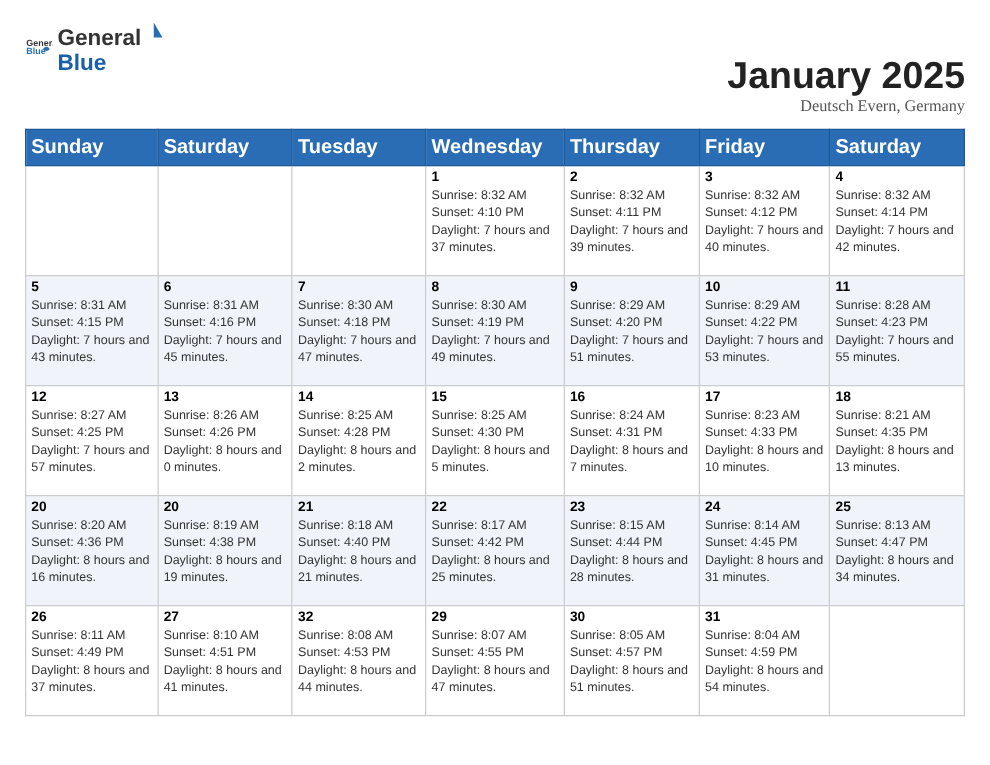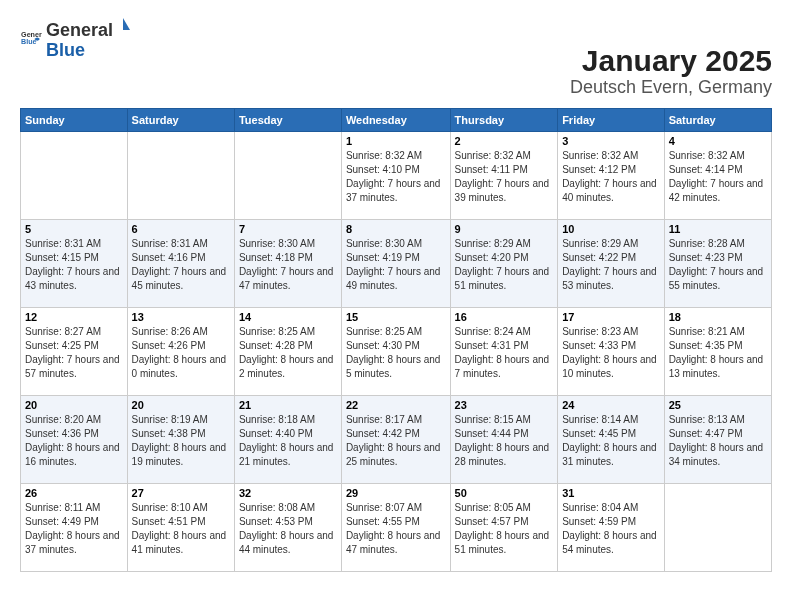--- a/index.html
+++ b/index.html
@@ -47,36 +47,37 @@
       text-align: right;
       margin-top: 28px;
     }
     .month-title {
       font-size: 30px;
       font-weight: bold;
       color: #222;
       line-height: 1.1;
     }
     .subtitle {
-      font-size: 18px;
+      font-size: 13px;
       color: #555;
+      font-family: Liberation Serif, serif;
     }
     .calendar {
       width: 100%;
       border-collapse: collapse;
       font-size: 9.5px;
     }
     .calendar thead th {
       background: #2a6db5;
       color: #fff;
       font-weight: bold;
       padding: 5px 4px;
       text-align: left;
       border: 1px solid #1e5a9a;
-      font-size: 11px;
+      font-size: 16px;
     }
     .calendar tbody td {
       border: 1px solid #ccc;
       vertical-align: top;
       padding: 3px 4px;
       width: 113px;
       height: 88px;
     }
     .day-number {
       font-weight: bold;
@@ -261,21 +262,21 @@
           </td>
           <td>
             <span class="day-number">32</span>
             <div class="day-info">Sunrise: 8:08 AM<br>Sunset: 4:53 PM<br>Daylight: 8 hours and 44 minutes.</div>
           </td>
           <td>
             <span class="day-number">29</span>
             <div class="day-info">Sunrise: 8:07 AM<br>Sunset: 4:55 PM<br>Daylight: 8 hours and 47 minutes.</div>
           </td>
           <td>
-            <span class="day-number">50</span>
+            <span class="day-number">30</span>
             <div class="day-info">Sunrise: 8:05 AM<br>Sunset: 4:57 PM<br>Daylight: 8 hours and 51 minutes.</div>
           </td>
           <td>
             <span class="day-number">31</span>
             <div class="day-info">Sunrise: 8:04 AM<br>Sunset: 4:59 PM<br>Daylight: 8 hours and 54 minutes.</div>
           </td>
           <td class="empty-cell"></td>
         </tr>
       </tbody>
   </table>

